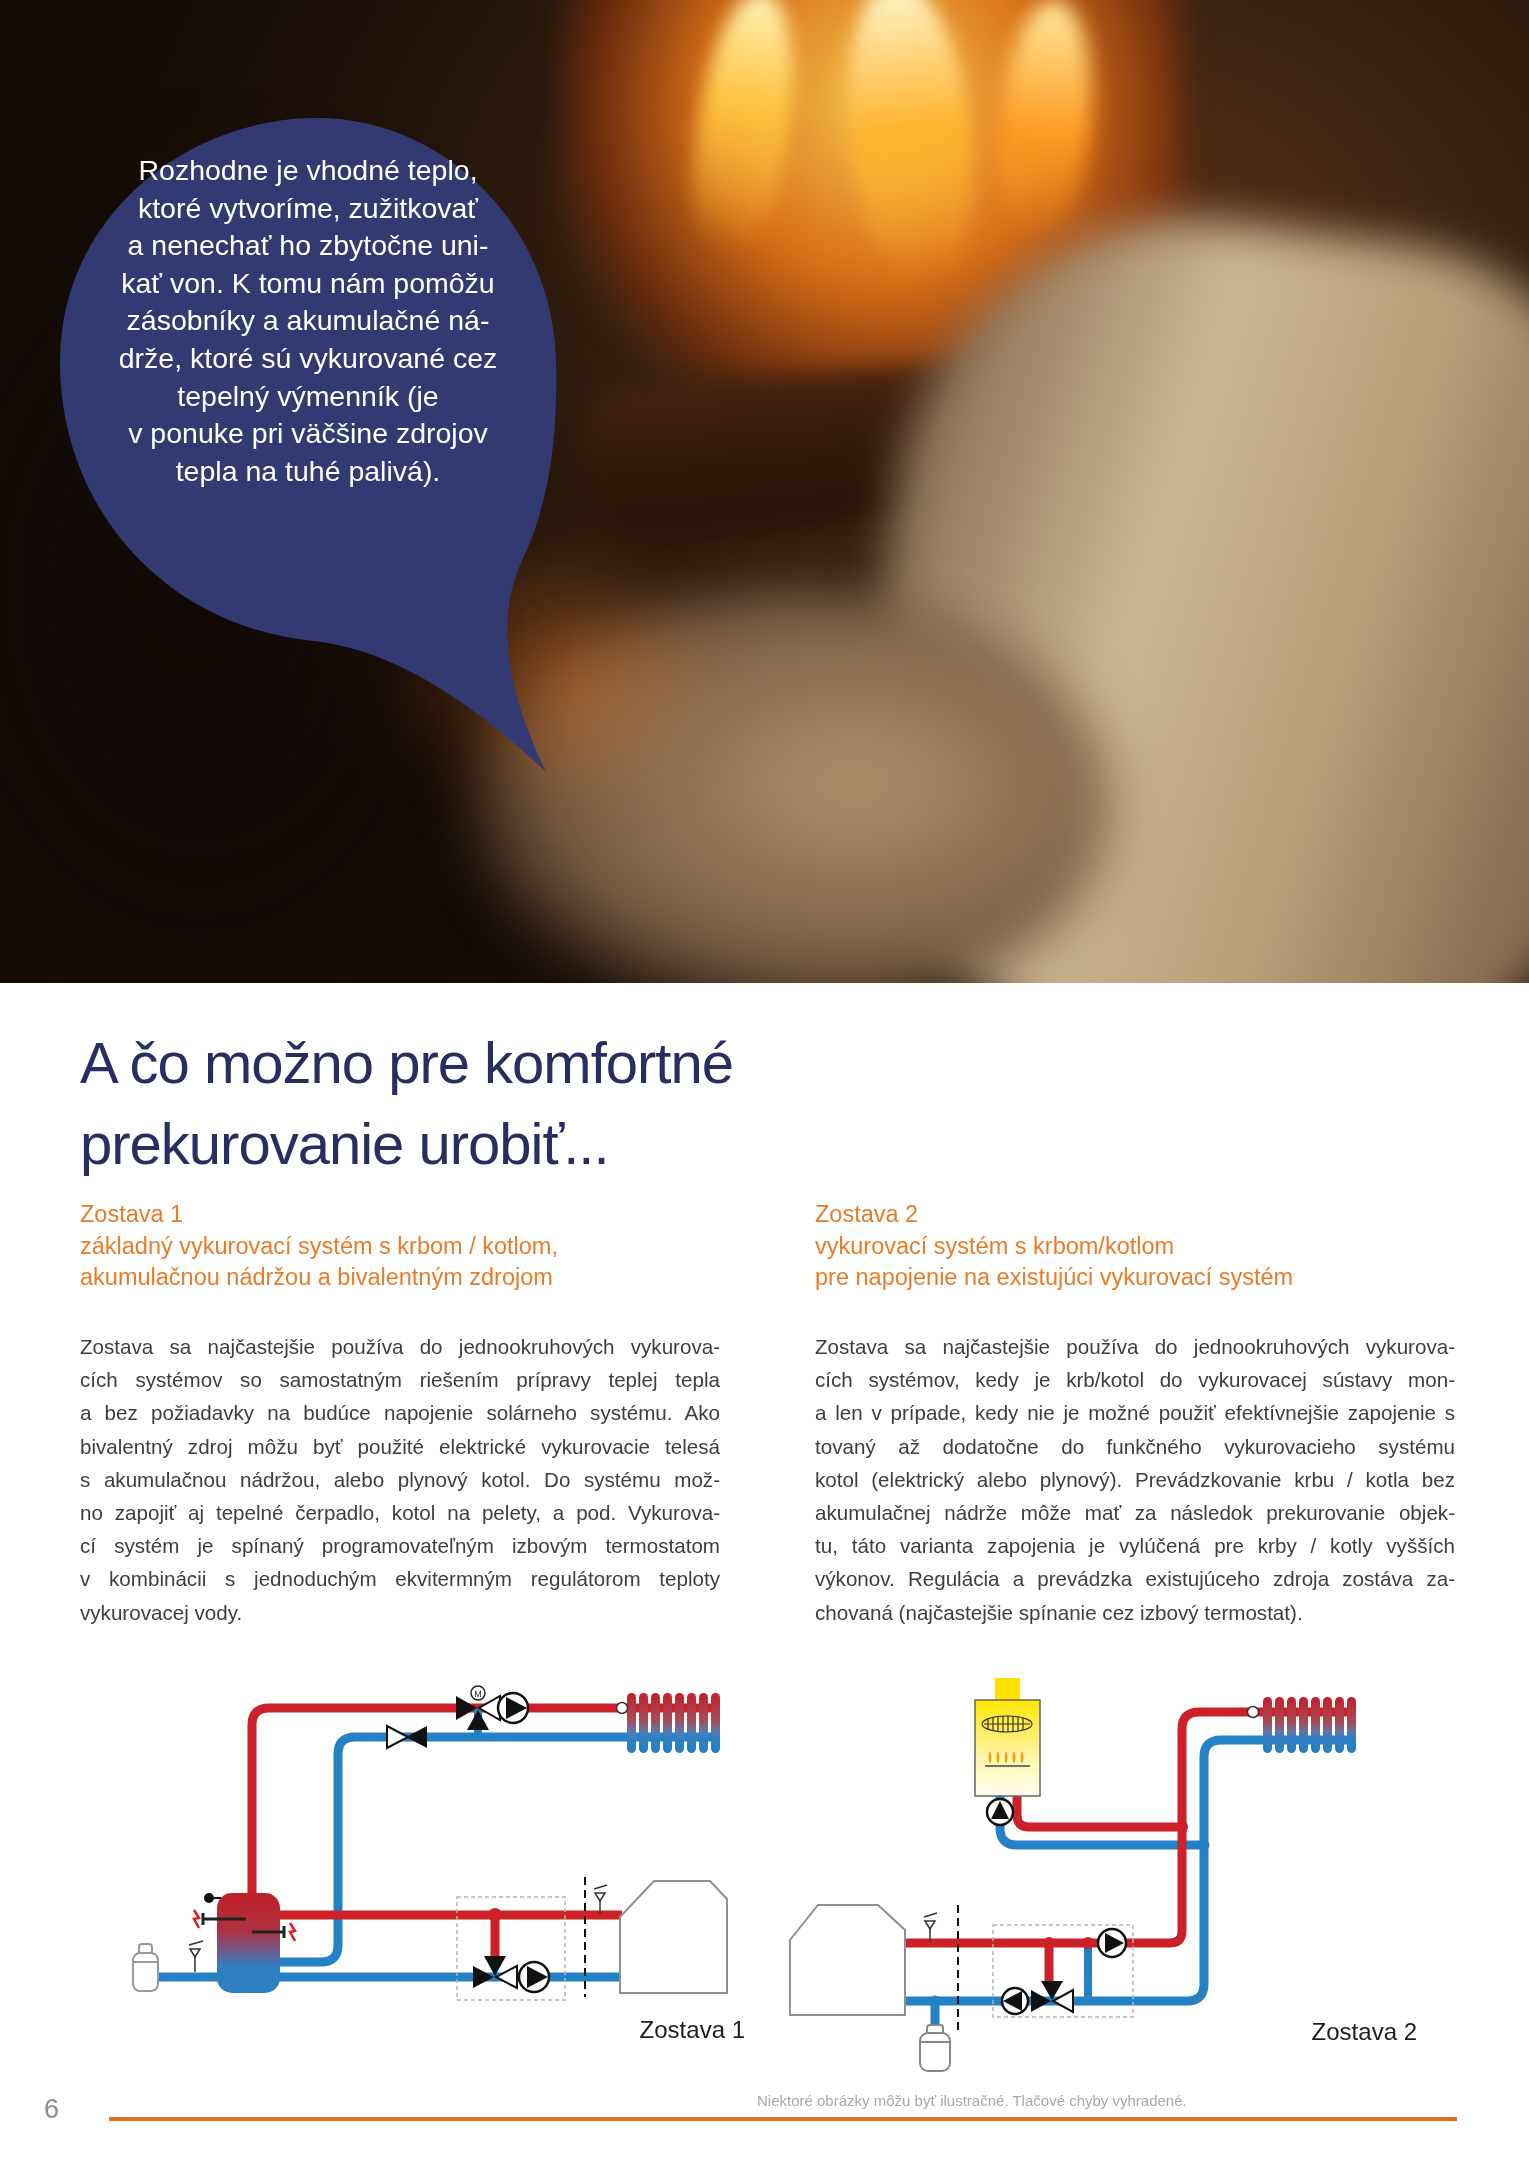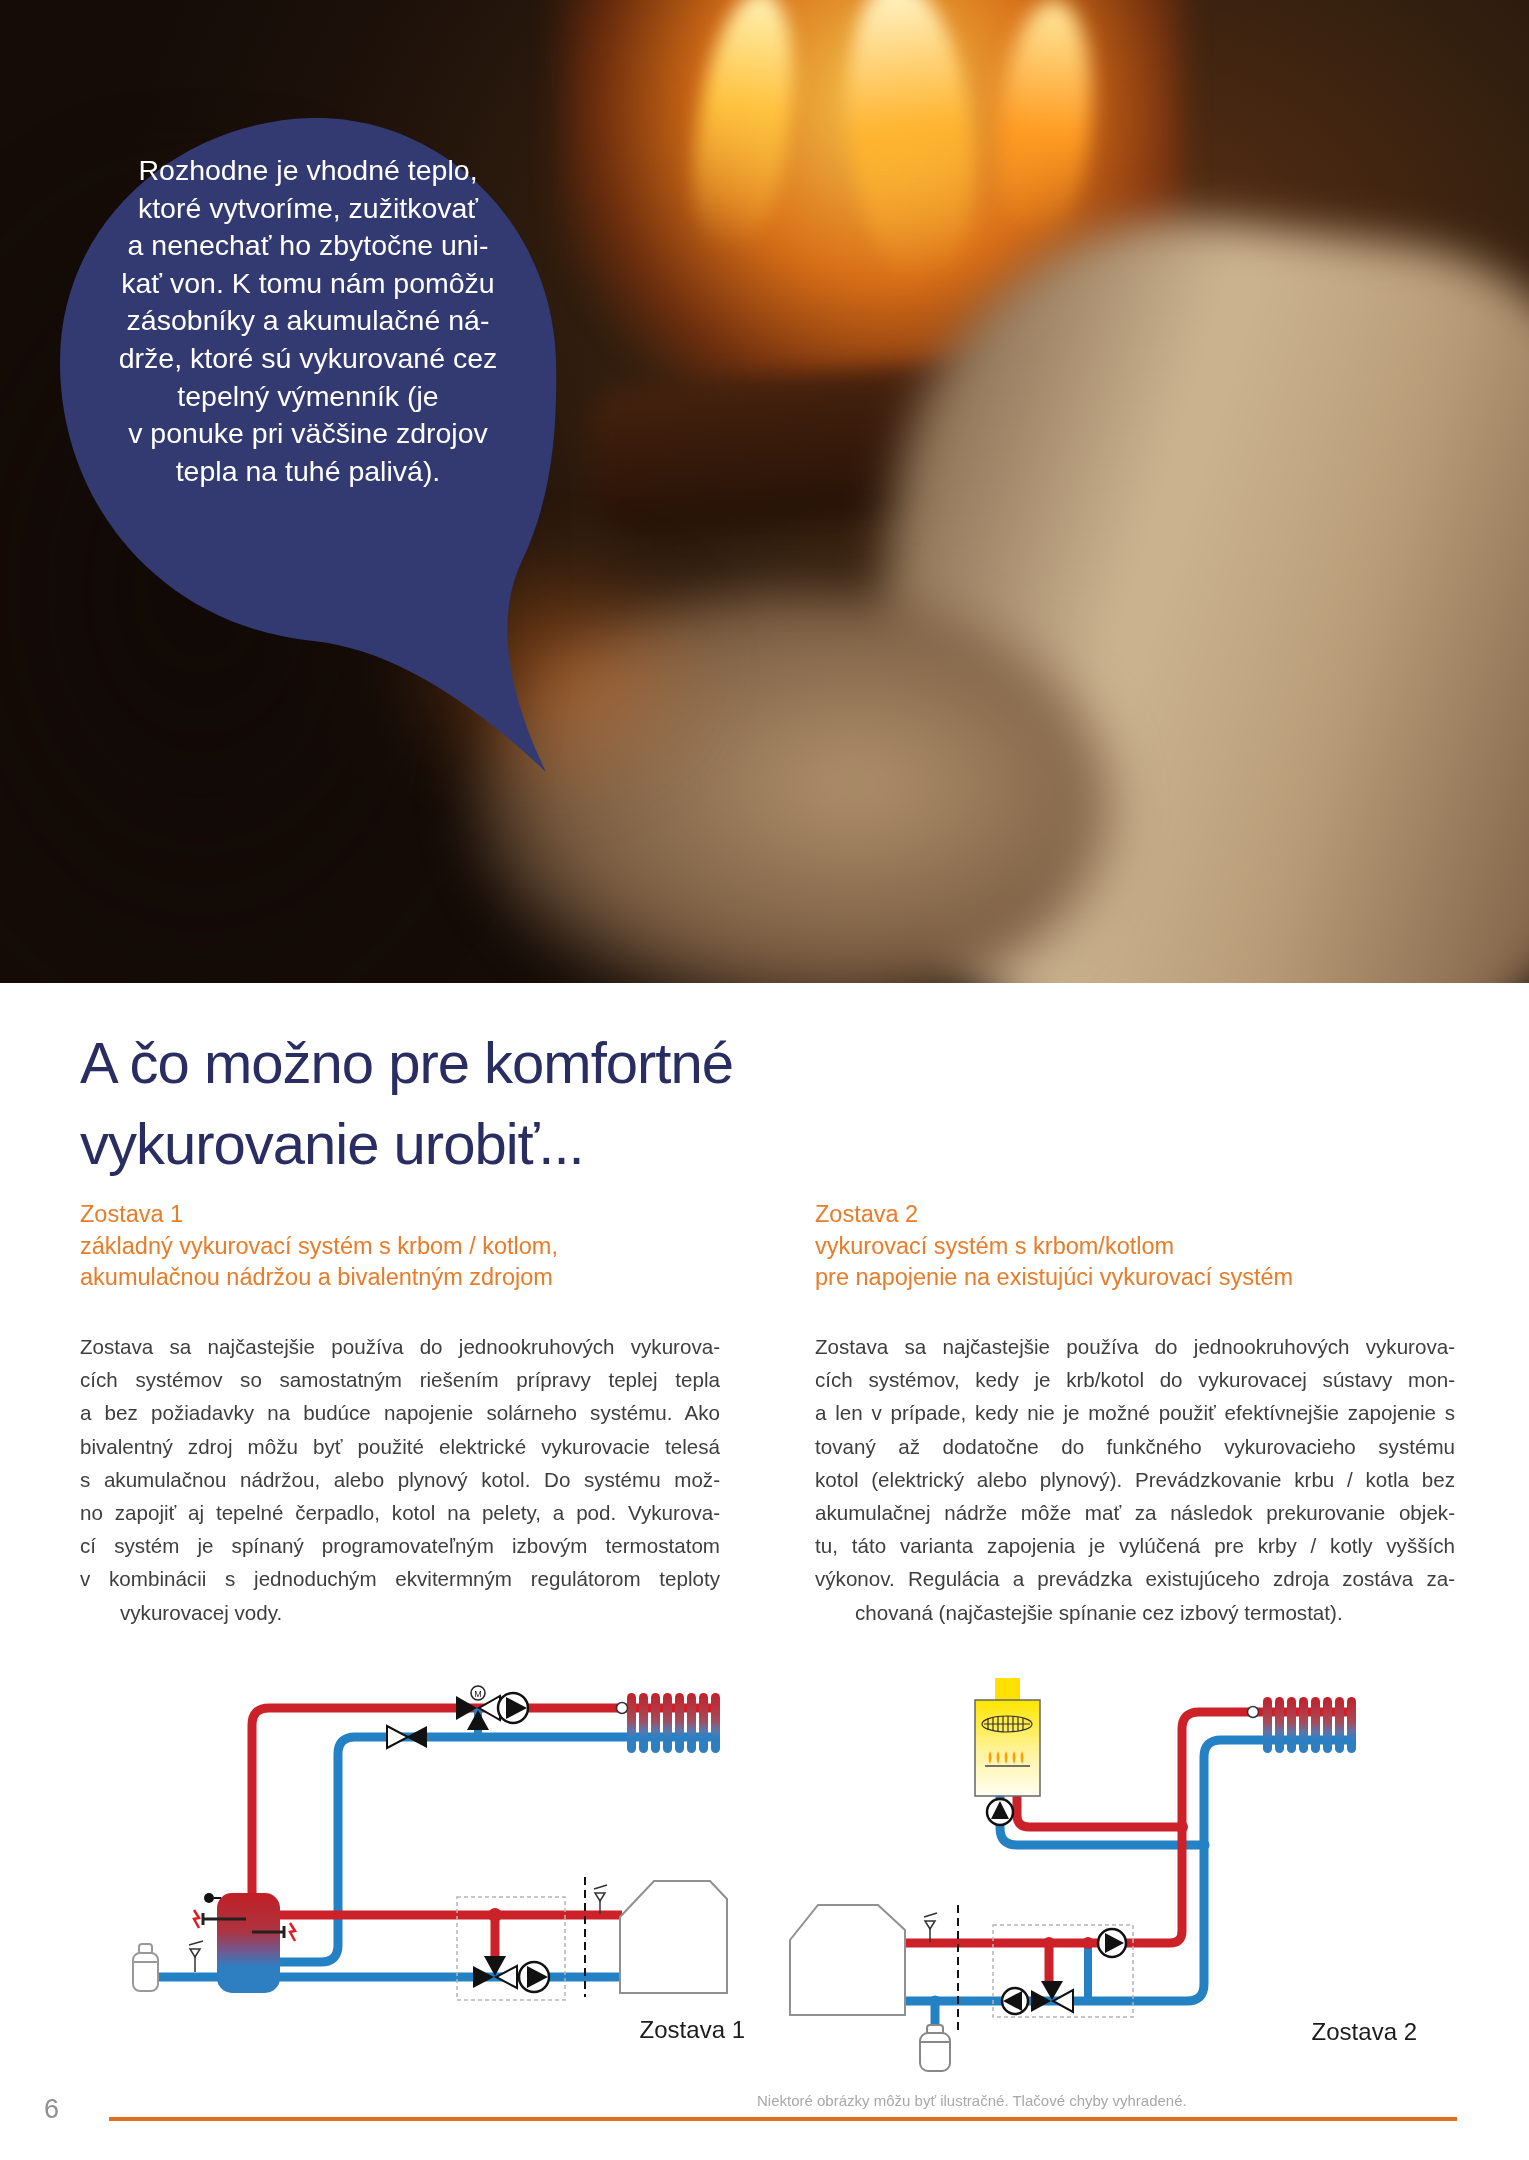--- a/index.html
+++ b/index.html
@@ -33,21 +33,21 @@
     color:#ffffff;font-size:28.5px;line-height:37.6px;font-weight:400;}
   
   .heading{position:absolute;left:80px;top:1022px;width:1000px;
     color:#2a2d62;font-size:58px;line-height:81px;font-weight:normal;letter-spacing:-1px;}
   .kicker-block{position:absolute;top:1199px;color:#e87c28;font-size:23.5px;line-height:31.5px;}
   .kb1{left:80px;width:680px;}
   .kb2{left:815px;width:680px;}
   .body-col{position:absolute;top:1330px;width:640px;color:#3e3e3e;font-size:20.6px;line-height:33.2px;}
   .bc1{left:80px;} .bc2{left:815px;}
   .jline{text-align:justify;text-align-last:justify;white-space:nowrap;}
-  .jline.last{text-align-last:left;margin-left:40px;}
+  .jline.last{text-align-last:left;}
   
   .diag{position:absolute;}
   .diag-label{position:absolute;color:#1c1c1c;font-size:24px;text-align:right;width:200px;}
   .dl1{left:545px;top:2016px;}
   .dl2{left:1217px;top:2018px;}
   
   .page-num{position:absolute;left:44px;top:2094px;color:#8f8f8f;font-size:27px;}
   .rule{position:absolute;left:109px;top:2117px;width:1348px;height:4px;background:#e0701f;}
   .footnote{position:absolute;left:757px;top:2092px;width:700px;text-align:left;
     color:#a8a8a8;font-size:15px;}
@@ -71,21 +71,21 @@
     <svg class="bubble-svg" width="780" height="820" viewBox="0 0 780 820">
       <path d="M310,118 C180,122 60,220 60,362 C60,506 163,626 313,641
                C391,649 470,700 546,772 C506,690 496,618 521,563
                C549,505 558,440 556,360 C552,222 440,114 310,118 Z" fill="#333a72"></path>
     </svg>
     <div class="bubble-text">Rozhodne je vhodné teplo,<br>ktoré vytvoríme, zužitkovať<br>a nenechať ho zbytočne uni-<br>kať von. K tomu nám pomôžu<br>zásobníky a akumulačné ná-<br>drže, ktoré sú vykurované cez<br>tepelný výmenník (je<br>v ponuke pri väčšine zdrojov<br>tepla na tuhé palivá).</div>
   </div>
 
   <div class="heading">
     <span>A čo možno pre komfortné</span><br>
-    <span>vykurovanie urobiť...</span>
+    <span>prekurovanie urobiť...</span>
   </div>
 
   <div class="kicker-block kb1">
     <div>Zostava 1</div>
     <div>základný vykurovací systém s krbom / kotlom,<br>akumulačnou nádržou a bivalentným zdrojom</div>
   </div>
   <div class="kicker-block kb2">
     <div>Zostava 2</div>
     <div>vykurovací systém s krbom/kotlom<br>pre napojenie na existujúci vykurovací systém</div>
   </div>

